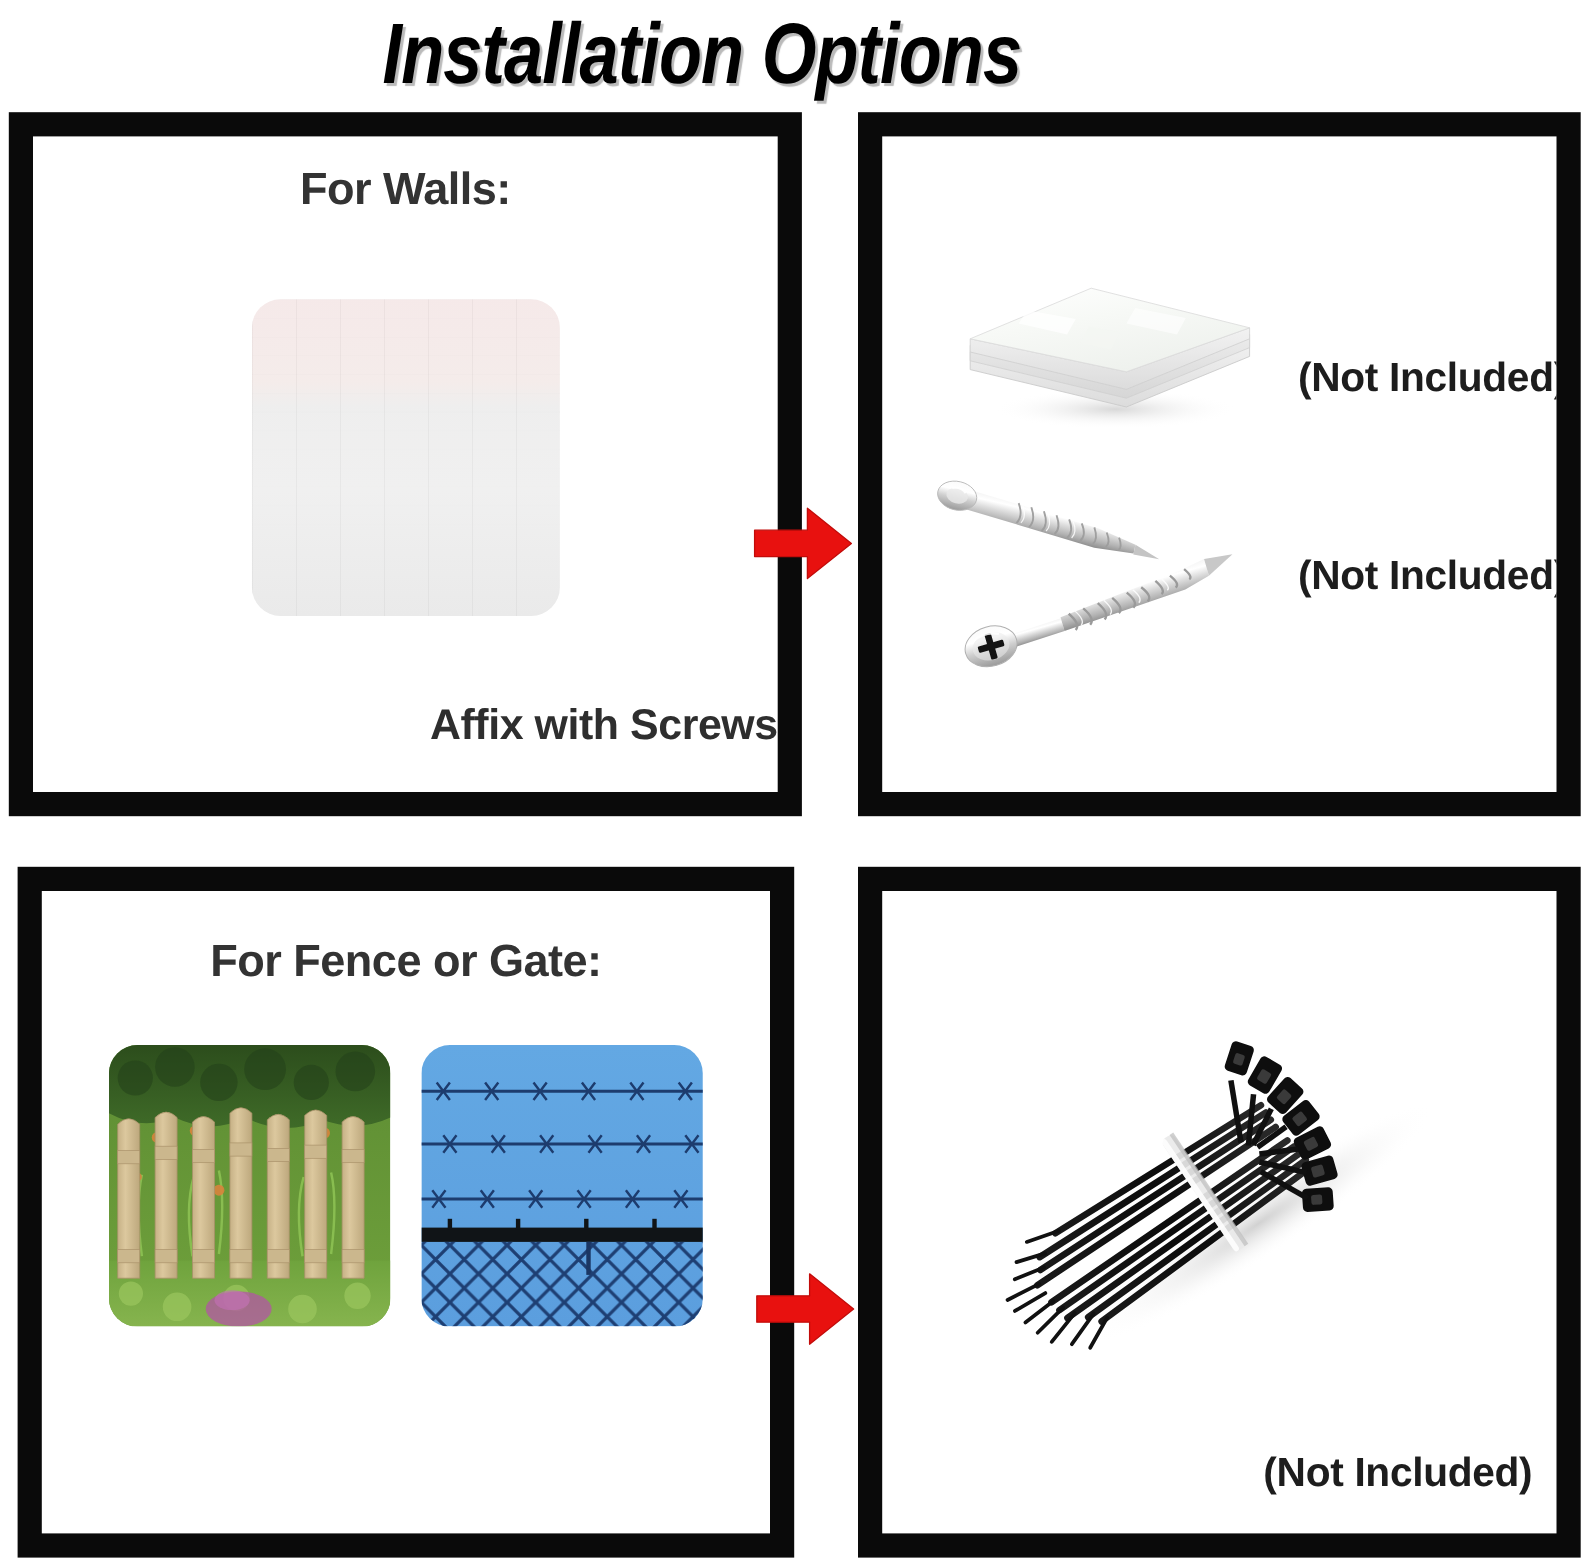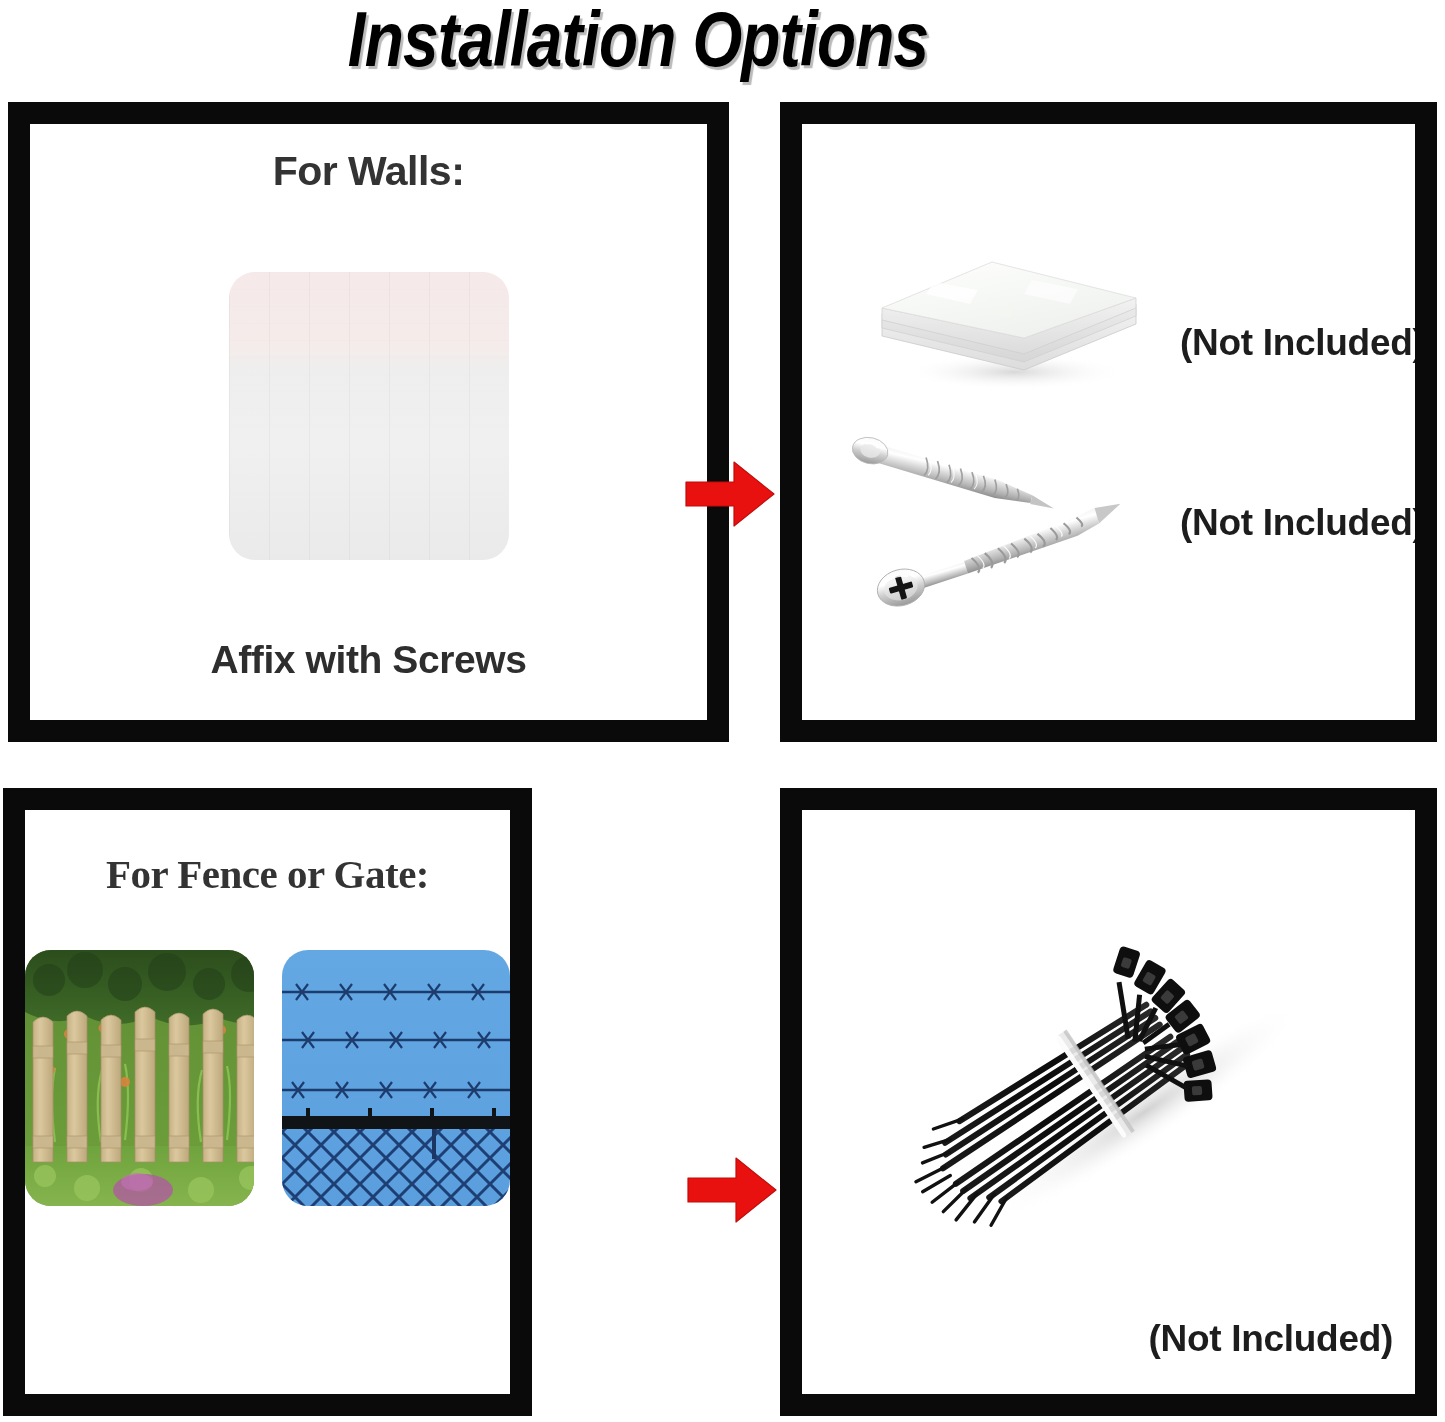--- a/index.html
+++ b/index.html
@@ -15,20 +15,21 @@
     position: relative;
   }
 
   
   .title-bar {
     position: absolute;
     left: 0; top: 0;
     width: 1276px;
     height: 96px;
     display: flex;
+    align-items: center;
     justify-content: center;
   }
   .title-text {
     font-family: "Liberation Sans", sans-serif;
     font-size: 78px;
     font-weight: bold;
     font-style: italic;
     color: #000000;
     letter-spacing: -1px;
     transform: scaleX(0.82);
@@ -54,21 +55,21 @@
   .panel-inner {
     width: 100%;
     height: 100%;
     background: #ffffff;
     position: relative;
     box-sizing: border-box;
     overflow: hidden;
   }
   #panel-tl { left: 8px;   top: 4px;   width: 721px; height: 640px; }
   #panel-tr { left: 780px; top: 4px;   width: 657px; height: 640px; }
-  #panel-bl { left: 3px;   top: 690px; width: 529px; height: 628px; font-family: Liberation Serif, serif; }
+  #panel-bl { left: 16px;   top: 690px; width: 706px; height: 628px; }
   #panel-br { left: 780px; top: 690px; width: 657px; height: 628px; }
 
   
   .panel-heading {
     position: absolute;
     left: 0; right: 0;
     text-align: center;
     font-size: 41px;
     font-weight: bold;
     color: #333333;
@@ -82,21 +83,21 @@
     left: 0; right: 0;
     text-align: center;
     color: #2e2e2e;
     font-size: 39px;
     font-weight: bold;
     line-height: 1.22;
     letter-spacing: -0.4px;
   }
   #caption-walls { bottom: 36px; }
   #caption-fence { bottom: 44px; }
-  .caption-line { display: block; }
+  .caption-line { display: block; text-align: right; }
 
   .not-included {
     position: absolute;
     font-size: 37px;
     font-weight: bold;
     color: #1d1d1d;
     letter-spacing: -0.3px;
     white-space: nowrap;
   }
   #ni-tape  { left: 378px; top: 198px; }

